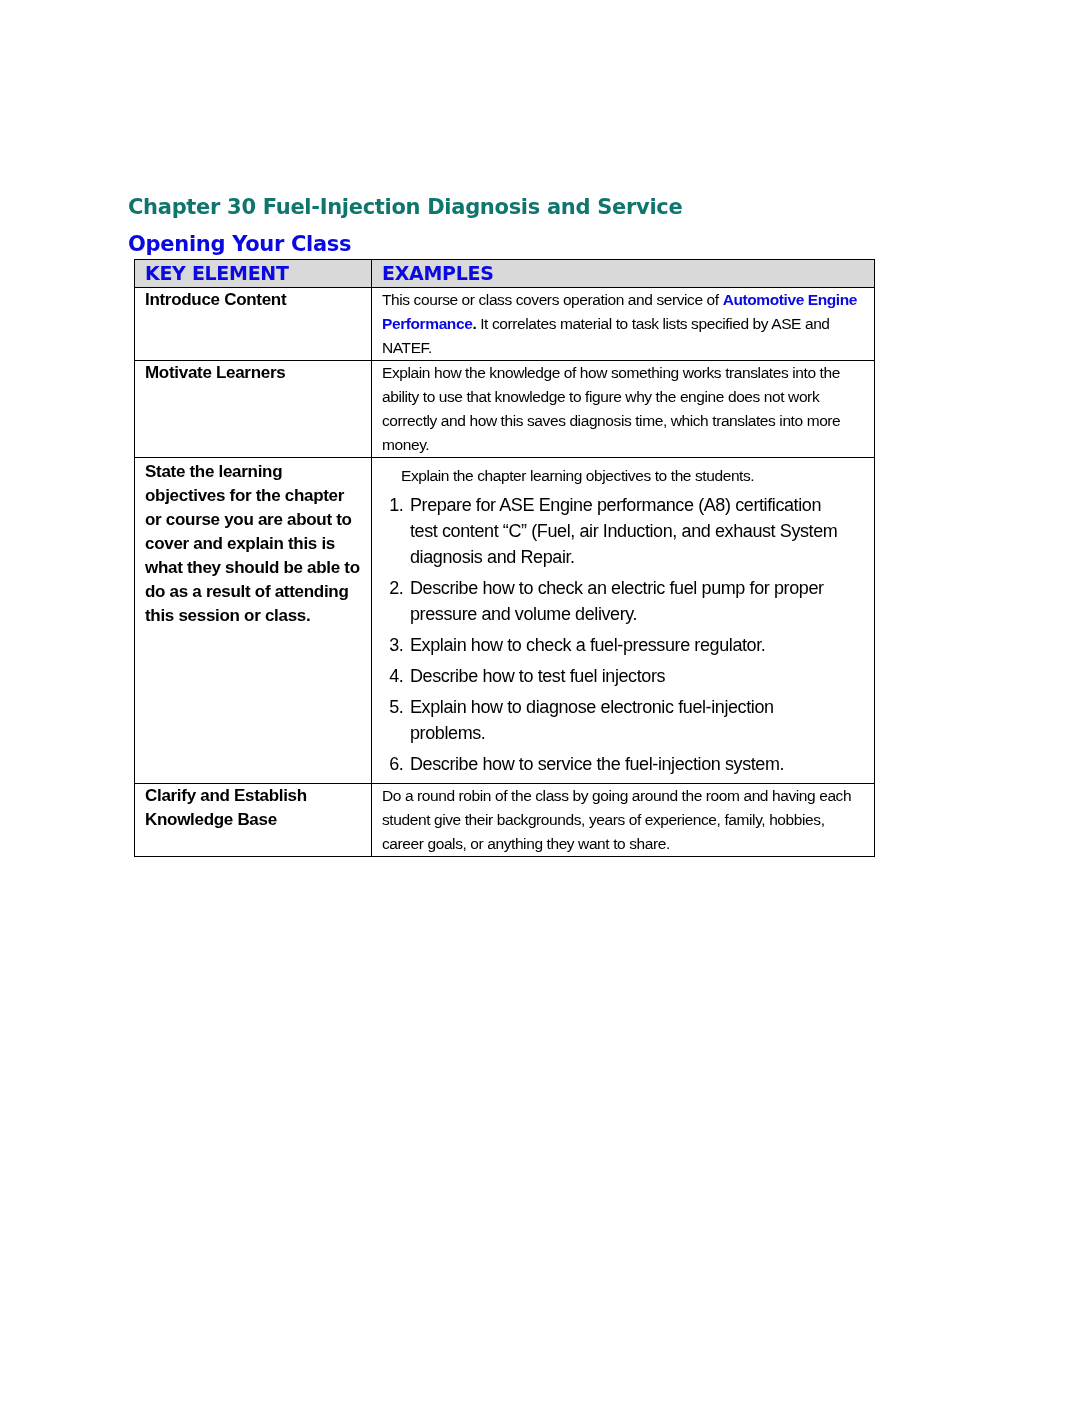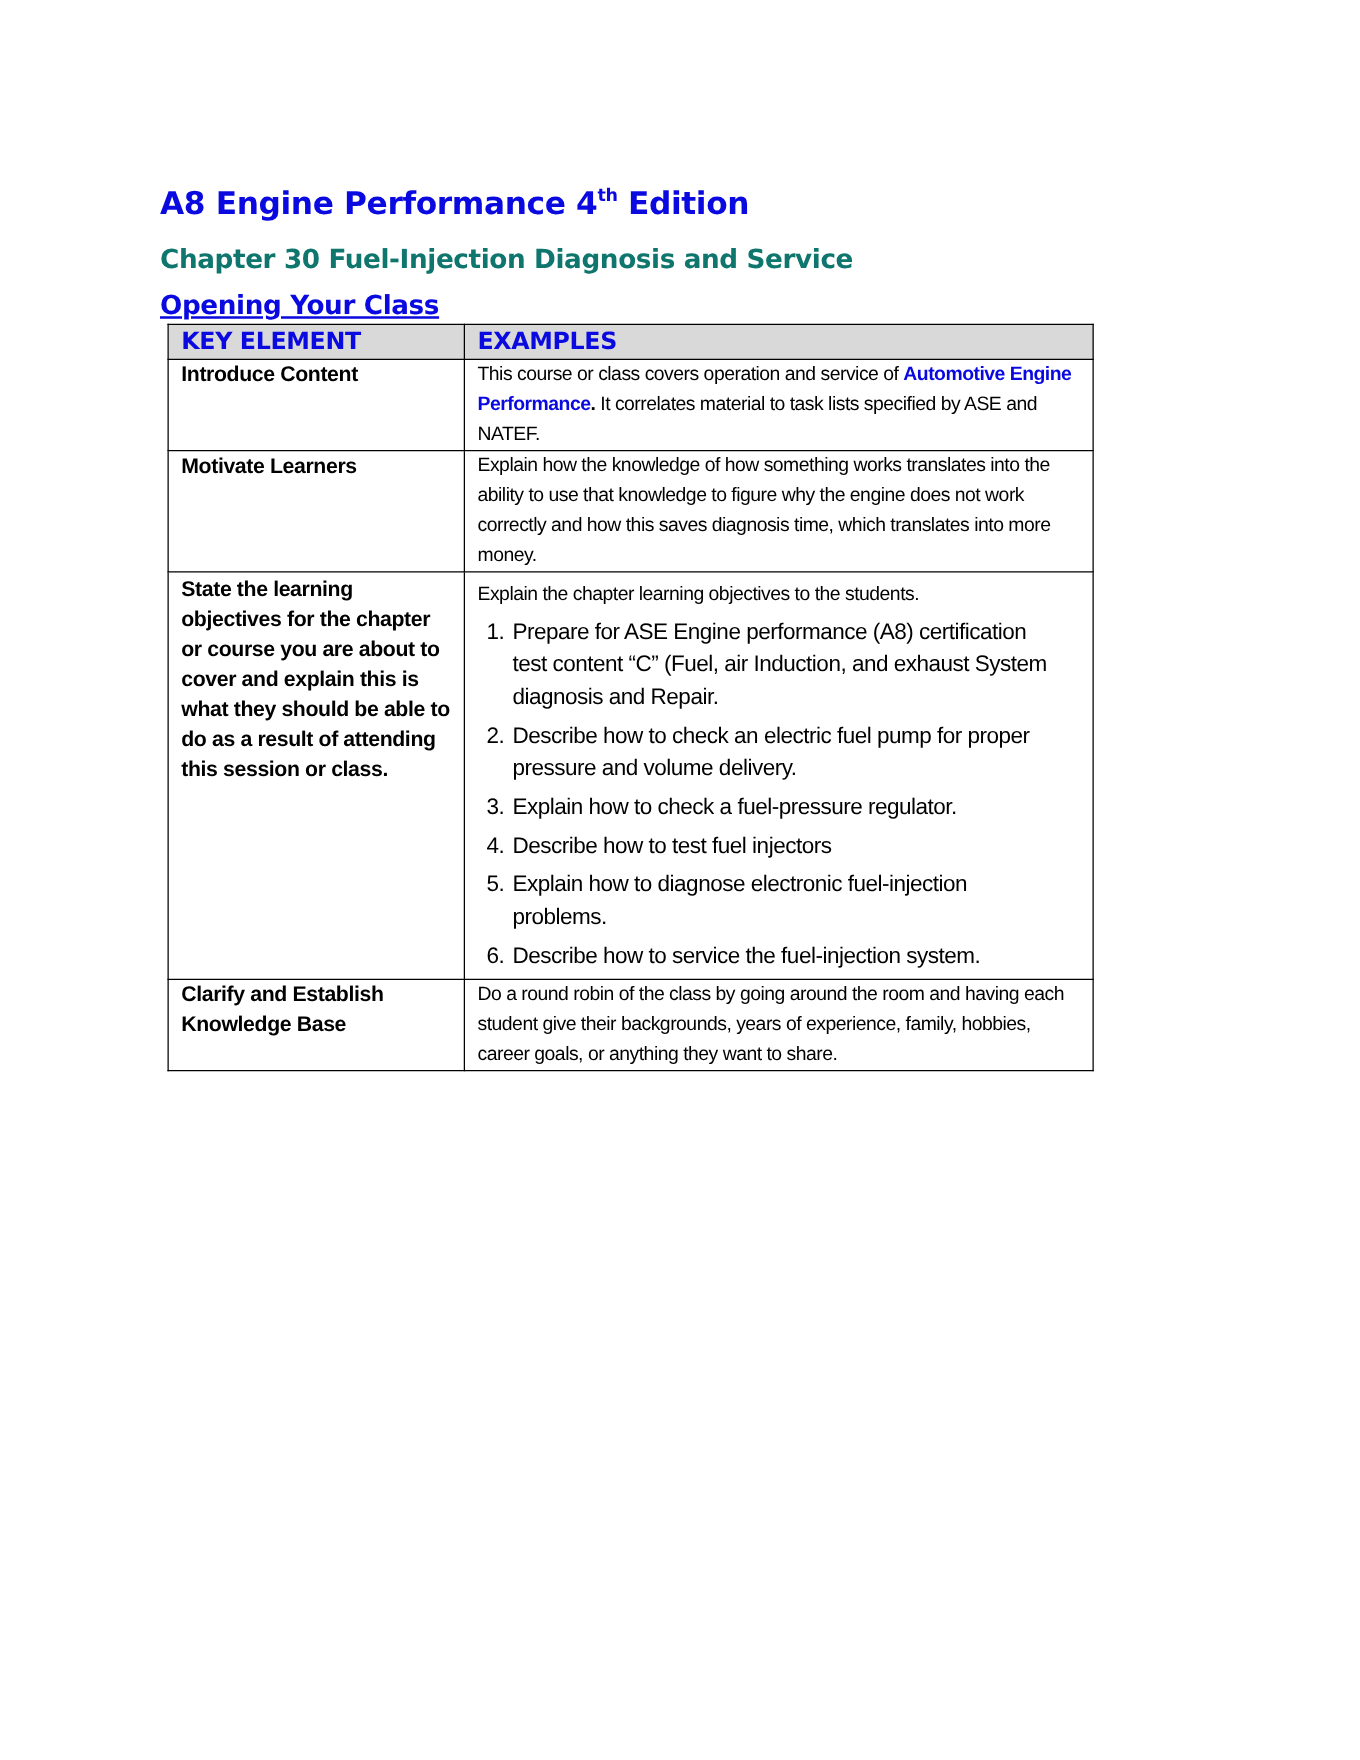--- a/index.html
+++ b/index.html
@@ -13,48 +13,47 @@
   .title1 sup { font-size: 14px; vertical-align: 10px; }
   .title2 {
     position: absolute; left: 128px; top: 195px;
     font-family: "DejaVu Sans", sans-serif; font-weight: bold;
     font-size: 21px; color: #0f766e; letter-spacing: -0.3px; white-space: nowrap;
   }
   .title3 {
     position: absolute; left: 128px; top: 232px;
     font-family: "DejaVu Sans", sans-serif; font-weight: bold;
     font-size: 21px; color: #0a0ae0; letter-spacing: -0.3px; white-space: nowrap;
-    text-decoration: underline; text-underline-offset: 2px;
+    text-underline-offset: 2px;
   }
   table.main {
     position: absolute; left: 134px; top: 259px;
     width: 741px; border-collapse: collapse;
     font-family: "Liberation Sans Narrow", "Liberation Sans", sans-serif;
   }
   table.main td, table.main th {
     border: 1.5px solid #000; vertical-align: top; text-align: left;
     padding: 0 10px;
   }
   th.hdr {
     background: #d9d9d9; color: #0a0ae0; font-family: "DejaVu Sans", sans-serif;
     font-weight: bold; font-size: 19px; letter-spacing: -0.3px; height: 27px; line-height: 27px; padding-top: 0; padding-bottom: 0;
   }
   td.key { width: 216px; font-weight: bold; font-size: 17px; line-height: 24px; letter-spacing: -0.3px; }
   td.ex { font-size: 15.5px; line-height: 24px; letter-spacing: -0.4px; }
   .blue-bold { color: #0a0ae0; font-weight: bold; }
   .bold { font-weight: bold; }
   ol.objectives { margin: 4px 12px 6px 0; padding-left: 26px; font-size: 18px; line-height: 26px; letter-spacing: -0.4px; }
   ol.objectives li { margin-bottom: 5px; padding-left: 2px; }
-  .intro-line { margin-top: 6px; }
+  .intro-line { margin-top: 6px; margin-left: 19px; }
 </style>
 </head>
 <body>
 
 <div class="page">
-  <div class="title1"><span>A8 Engine Performance 4</span><sup>th</sup><span> Edition</span></div>
   <div class="title2">Chapter 30 Fuel-Injection Diagnosis and Service</div>
   <div class="title3">Opening Your Class</div>
 
   <table class="main">
     <thead>
       <tr>
         <th class="hdr" style="width:216px">KEY ELEMENT</th>
         <th class="hdr">EXAMPLES</th>
       </tr>
     </thead>

